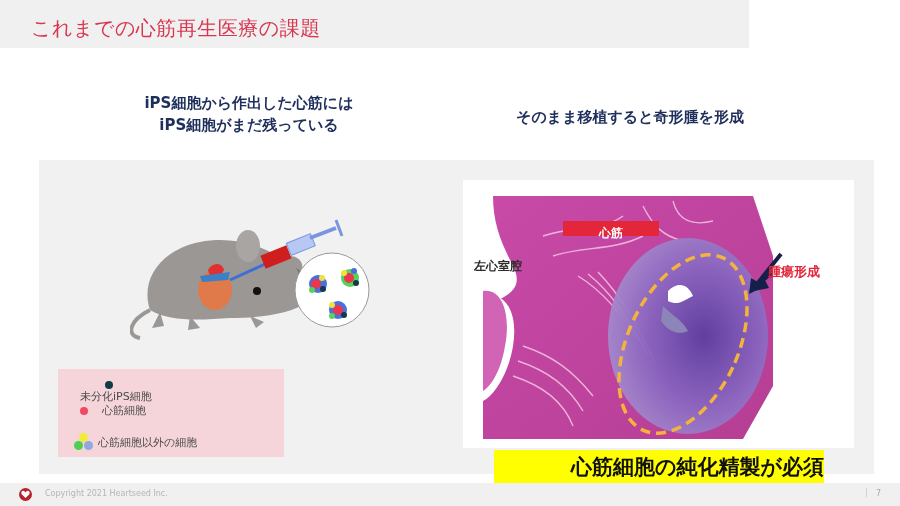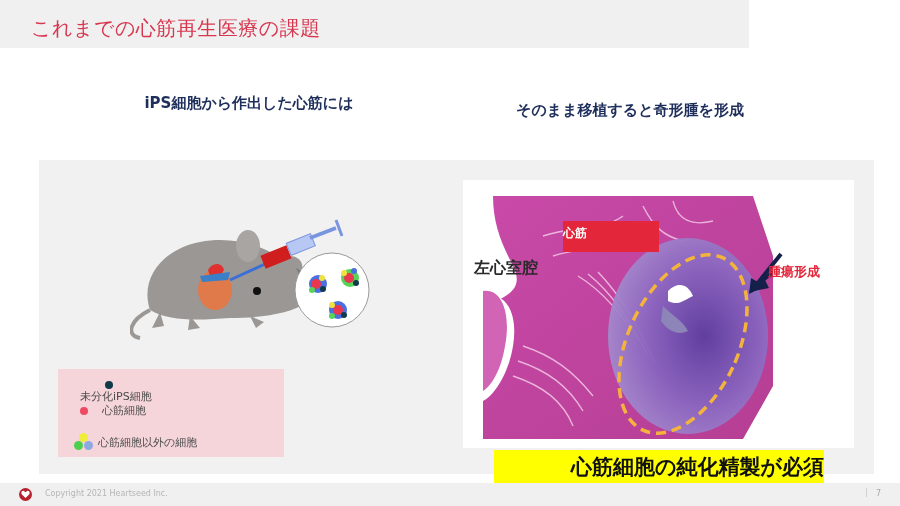--- a/index.html
+++ b/index.html
@@ -4,40 +4,40 @@
 <style>
   * { box-sizing: border-box; margin: 0; padding: 0; }
   html, body { width: 900px; height: 506px; overflow: hidden; background: #ffffff; font-family: "DejaVu Sans", "Liberation Sans", sans-serif; }
   .slide { position: relative; width: 900px; height: 506px; background: #ffffff; }
 
   .title-bar { position: absolute; left: 0; top: 0; width: 749px; height: 48px; background: #f0f0f0; }
   .title { position: absolute; left: 31px; top: 15px; font-size: 20px; color: #d8364f; letter-spacing: 0.5px; font-weight: normal; }
 
   .subhead { position: absolute; color: #1f2f5c; font-weight: bold; font-size: 15px; text-align: center; line-height: 22px; }
   .subhead-left { left: 104px; top: 92px; width: 290px; }
-  .subhead-right { left: 480px; top: 99px; width: 300px; }
+  .subhead-right { left: 480px; top: 106px; width: 300px; }
 
   .panel { position: absolute; left: 39px; top: 160px; width: 835px; height: 314px; background: #f1f1f1; }
 
   .mouse-area { position: absolute; left: 130px; top: 210px; width: 250px; height: 140px; }
 
   .legend { position: absolute; left: 58px; top: 369px; width: 226px; height: 88px; background: #f5d5da; }
   .legend-row { position: absolute; left: 22px; display: flex; align-items: center; font-size: 11px; color: #4a4a4a; }
   .legend-dot { width: 8px; height: 8px; border-radius: 50%; margin-right: 14px; }
   .legend-row.r1 { top: 12px; flex-direction: column; }
   .legend-row.r2 { top: 34px; }
   .legend-row.r3 { top: 64px; }
   .multi-dot { position: relative; width: 20px; height: 18px; margin-right: 4px; margin-left: -6px; }
   .multi-dot span { position: absolute; width: 9px; height: 9px; border-radius: 50%; }
 
   .image-box { position: absolute; left: 463px; top: 180px; width: 391px; height: 268px; background: #ffffff; }
   .histology { position: absolute; left: 483px; top: 196px; width: 290px; height: 243px; }
 
-  .label-shinkin { position: absolute; left: 563px; top: 221px; width: 96px; height: 31px; background: #e3263a; color: #ffffff; font-size: 12px; font-weight: bold; line-height: 24px; }
-  .label-lv { position: absolute; left: 474px; top: 258px; font-size: 16px; font-weight: bold; color: #2a2a2a; }
+  .label-shinkin { position: absolute; left: 563px; top: 221px; width: 96px; height: 15px; background: #e3263a; color: #ffffff; font-size: 12px; font-weight: bold; text-align: center; line-height: 24px; }
+  .label-lv { position: absolute; left: 474px; top: 258px; font-size: 12px; font-weight: bold; color: #2a2a2a; }
   .label-tumor { position: absolute; left: 768px; top: 232px; font-size: 13px; font-weight: bold; color: #e3263a; margin-top: 31px; }
 
   .callout { position: absolute; left: 494px; top: 450px; width: 330px; height: 35px; background: #ffff00; color: #111111; font-weight: bold; font-size: 21px; line-height: 35px; text-align: right; }
 
   .footer { position: absolute; left: 0; top: 483px; width: 900px; height: 23px; background: #f0f0f0; }
   .footer-logo { position: absolute; left: 19px; top: 5px; width: 13px; height: 13px; border-radius: 50%; background: #b6222d; }
   .footer-logo svg { position: absolute; left: 2px; top: 2px; }
   .copyright { position: absolute; left: 45px; top: 6px; font-size: 8px; color: #b5b5b5; }
   .page-sep { position: absolute; left: 865px; top: 5px; font-size: 8px; color: #c5c5c5; }
   .page-num { position: absolute; left: 876px; top: 6px; font-size: 8px; color: #a8a8a8; }
@@ -46,20 +46,21 @@
 <body>
 
 <div class="slide">
 
   <div class="title-bar">
     <div class="title">これまでの心筋再生医療の課題</div>
   </div>
 
   <div class="subhead subhead-left">
     <div>iPS細胞から作出した心筋には</div>
+    <div>iPS細胞がまだ残っている</div>
   </div>
   <div class="subhead subhead-right">そのまま移植すると奇形腫を形成</div>
 
   <div class="panel"></div>
 
   <div class="mouse-area">
     <svg width="250" height="140" viewBox="0 0 250 140">
       <g>
         <path d="M20 100 C10 70 30 40 70 32 C100 26 130 34 150 48 C165 42 175 50 172 62 C185 70 190 82 178 92 C160 104 130 108 100 108 C70 110 40 112 20 100 Z" fill="#9b9794"></path>
         <ellipse cx="118" cy="36" rx="12" ry="16" fill="#a9a5a2"></ellipse>

